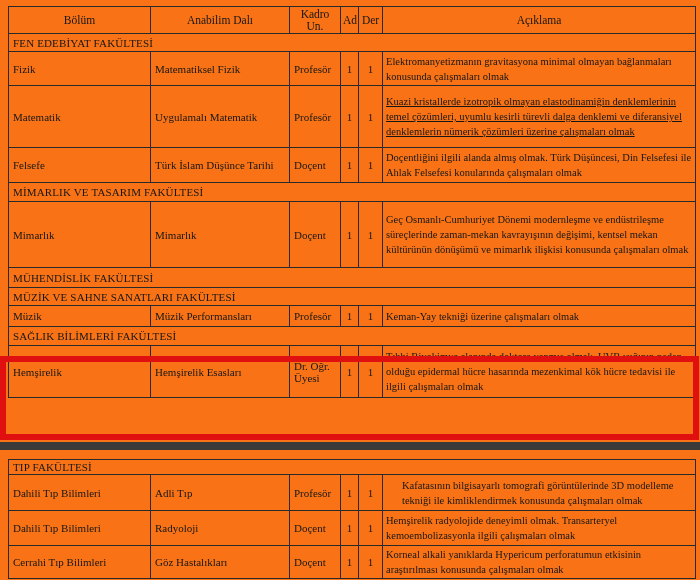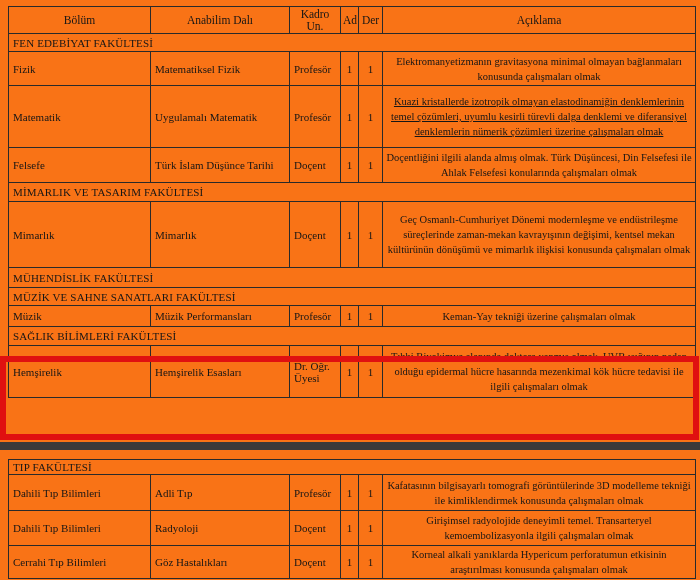--- a/index.html
+++ b/index.html
@@ -18,21 +18,21 @@
     border:1px solid #2a2a2a;
     vertical-align:middle;
     overflow:hidden;
   }
   table.doc th{
     font-weight:normal;text-align:center;padding:1px 2px;font-size:11.5px;
   }
   td.left{text-align:left;padding:1px 4px;}
   td.center{text-align:center;padding:0;}
   td.desc{padding:1px 3px;}
-  .desc-inner{font-size:10.5px;line-height:15px;overflow:hidden;text-align:center;}
+  .desc-inner{font-size:10.5px;line-height:15px;overflow:hidden;}
   td.section{
     text-align:left;padding:1px 4px;font-size:11px;letter-spacing:0.15px;
   }
   .highlight-box{
     position:absolute;left:0;top:356px;width:699px;height:84px;
     border:6px solid #e01010;box-sizing:border-box;pointer-events:none;
   }
   .separator-band{
     position:absolute;left:0;top:442px;width:700px;height:8px;background:#3a3a3a;
   }
@@ -154,31 +154,31 @@
           <tr style="height: 15px;">
             <td colspan="6" class="section">TIP FAKÜLTESİ</td>
           </tr>
           <tr style="height: 36px;">
             <td class="left">Dahili Tıp Bilimleri</td>
             <td class="left">Adli Tıp</td>
             <td class="left">Profesör</td>
             <td class="center">1</td>
             <td class="center">1</td>
             <td class="desc">
-              <div class="desc-inner" style="max-height: 34px;">Kafatasının bilgisayarlı tomografi görüntülerinde 3D modelleme tekniği ile kimliklendirmek konusunda çalışmaları olmak</div>
+              <div class="desc-inner" style="max-height: 34px; margin-left: 16px;">Kafatasının bilgisayarlı tomografi görüntülerinde 3D modelleme tekniği ile kimliklendirmek konusunda çalışmaları olmak</div>
             </td>
           </tr>
           <tr style="height: 35px;">
             <td class="left">Dahili Tıp Bilimleri</td>
             <td class="left">Radyoloji</td>
             <td class="left">Doçent</td>
             <td class="center">1</td>
             <td class="center">1</td>
             <td class="desc">
-              <div class="desc-inner" style="max-height: 33px;">Girişimsel radyolojide deneyimli temel. Transarteryel kemoembolizasyonla ilgili çalışmaları olmak</div>
+              <div class="desc-inner" style="max-height: 33px;">Hemşirelik radyolojide deneyimli olmak. Transarteryel kemoembolizasyonla ilgili çalışmaları olmak</div>
             </td>
           </tr>
           <tr style="height: 32px;">
             <td class="left">Cerrahi Tıp Bilimleri</td>
             <td class="left">Göz Hastalıkları</td>
             <td class="left">Doçent</td>
             <td class="center">1</td>
             <td class="center">1</td>
             <td class="desc">
               <div class="desc-inner" style="max-height: 30px;">Korneal alkali yanıklarda Hypericum perforatumun etkisinin araştırılması konusunda çalışmaları olmak</div>

